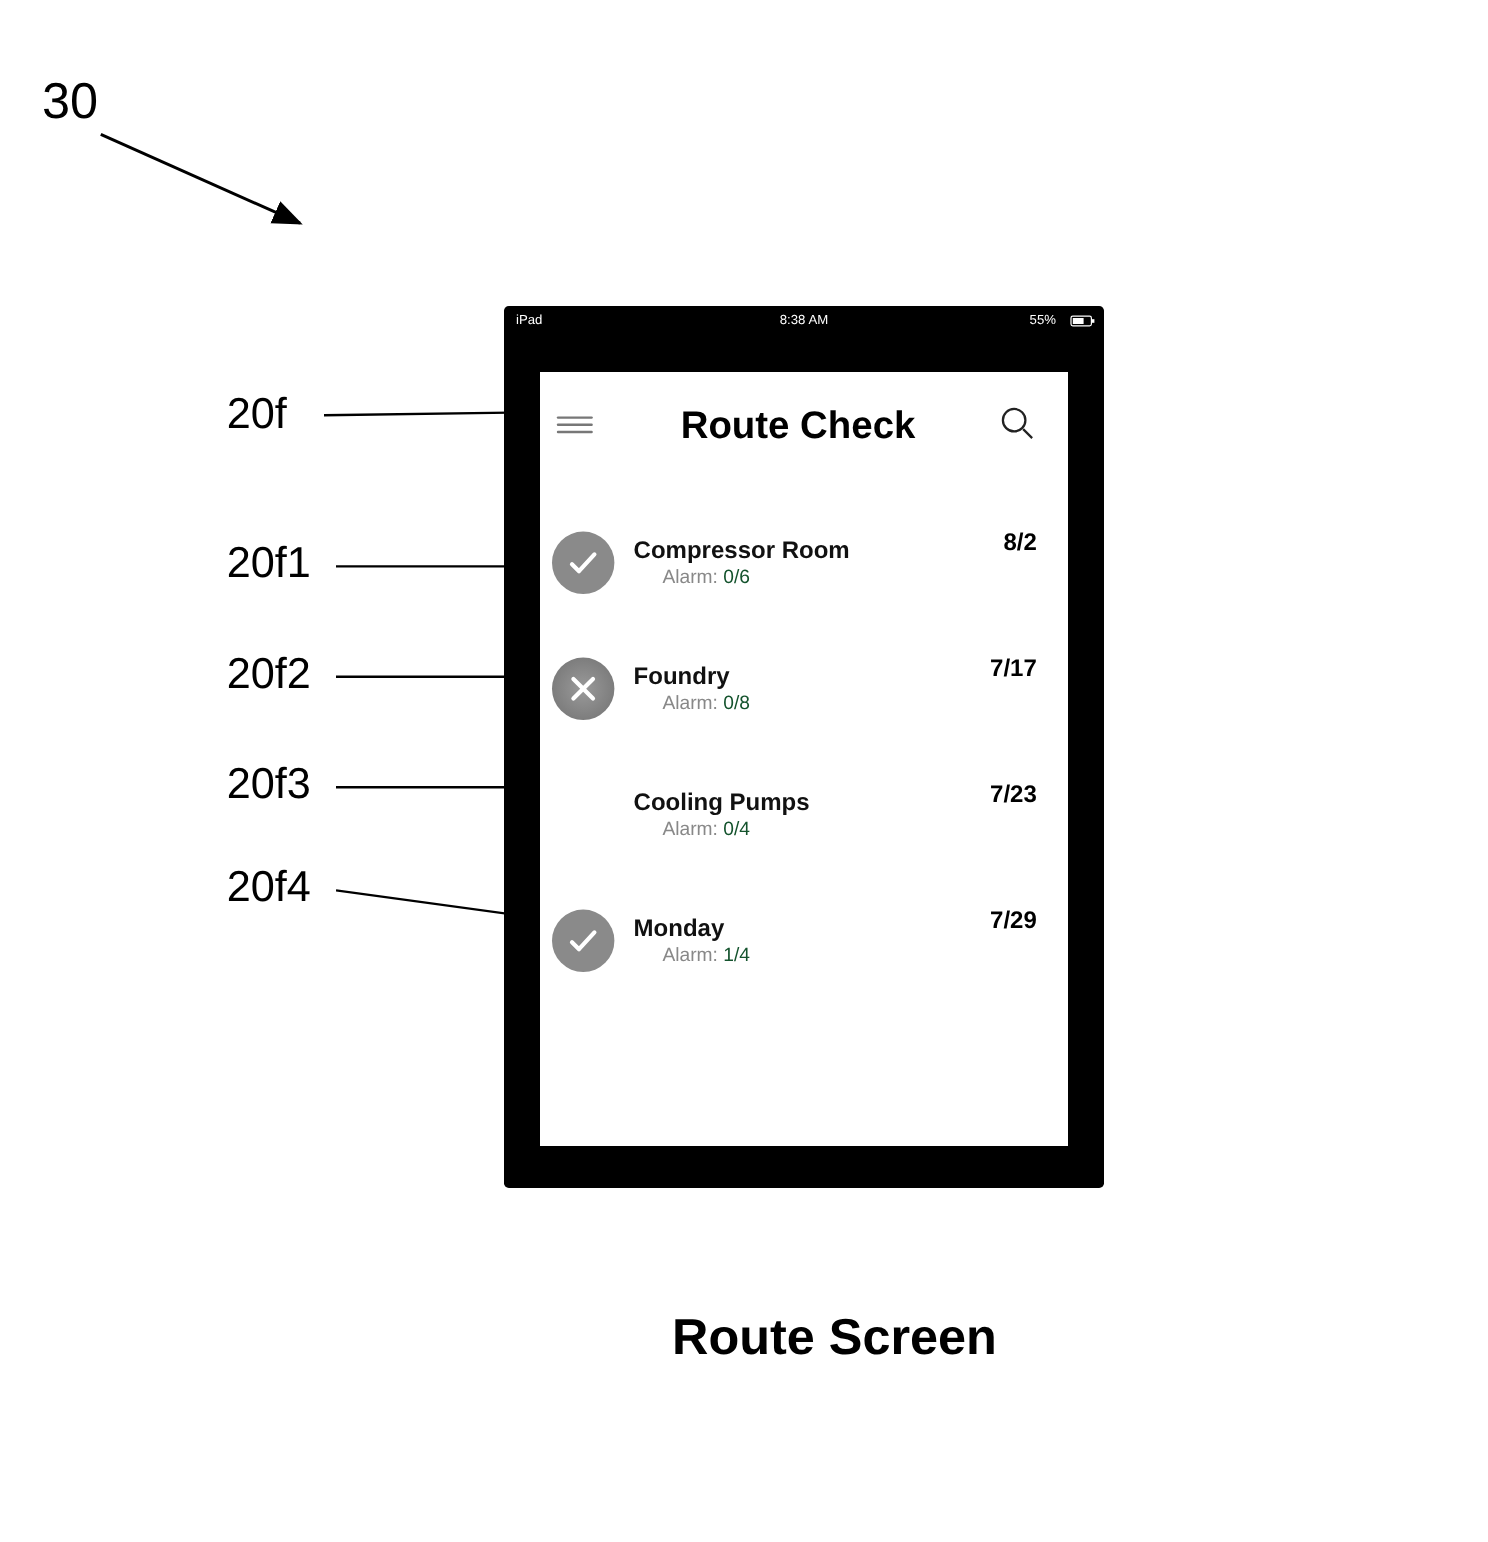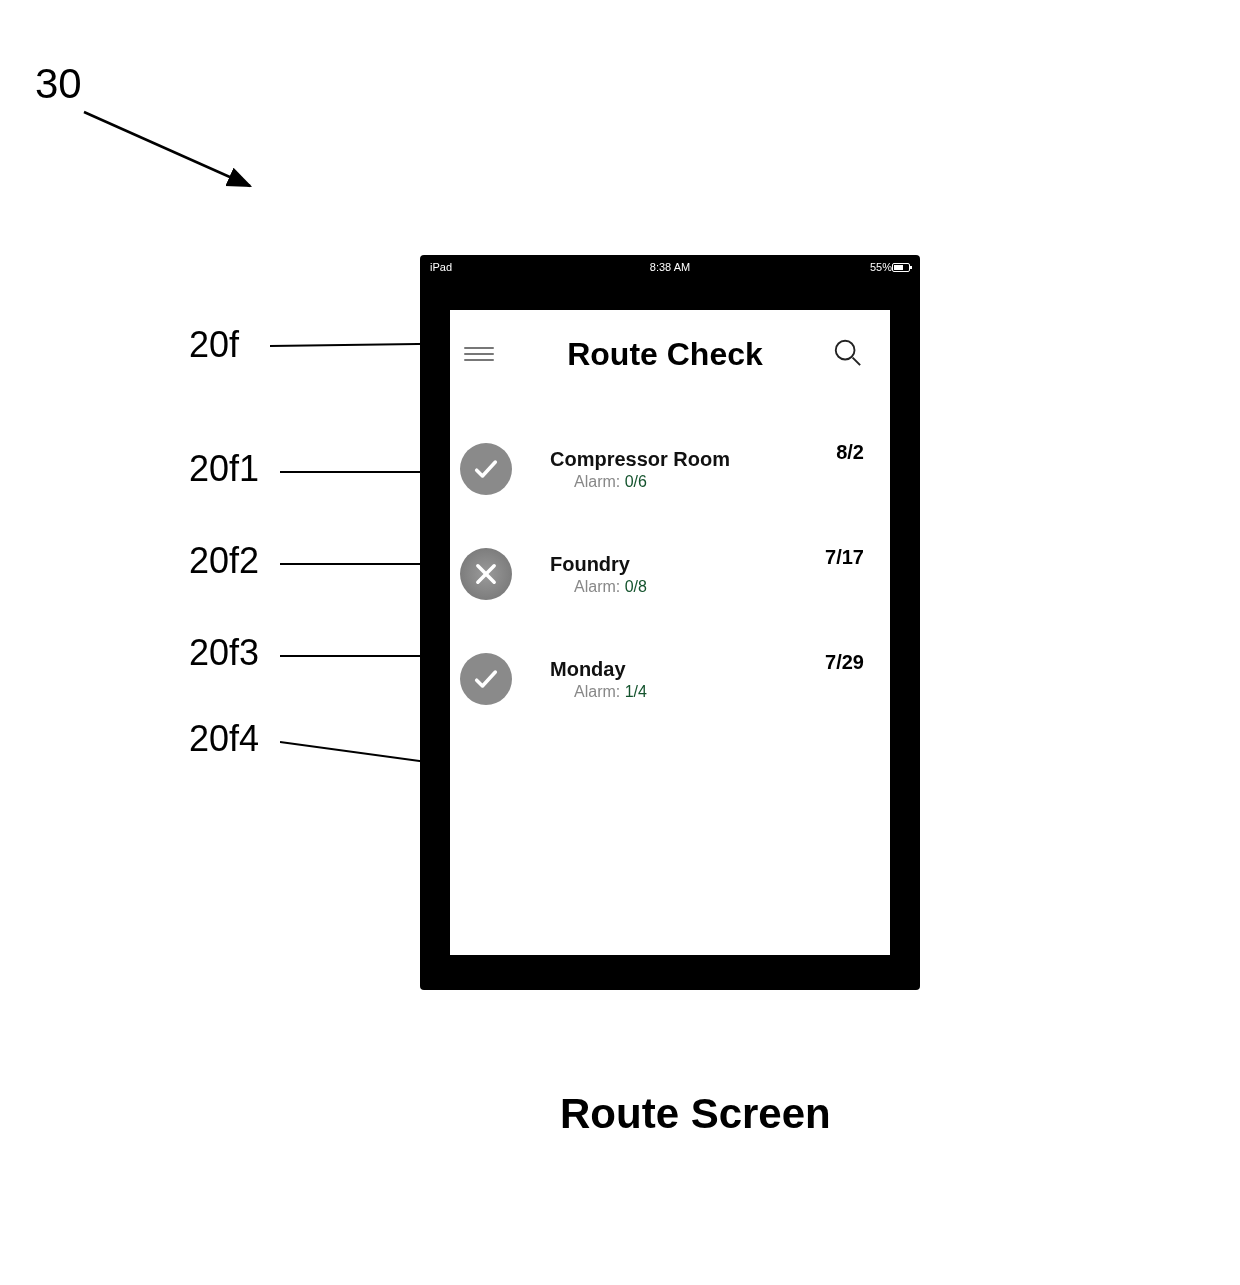--- a/index.html
+++ b/index.html
@@ -58,21 +58,21 @@
   }
   .statusbar .sb-center {
     position: absolute;
     left: 0;
     right: 0;
     text-align: center;
   }
   .statusbar .sb-right {
     display: flex;
     align-items: center;
-    gap: 0;
+    gap: 12px;
   }
   .battery {
     display: inline-block;
     width: 18px;
     height: 9px;
     border: 1px solid #fff;
     border-radius: 2px;
     position: relative;
     box-sizing: border-box;
   }
@@ -171,21 +171,21 @@
   .status-cross {
     background: radial-gradient(circle at 50% 50%, #9a9a9a 0%, #7d7d7d 70%);
   }
   .status-placeholder {
     width: 52px;
     height: 52px;
     flex-shrink: 0;
   }
   .route-main {
     flex: 1;
-    padding-left: 38px;
+    padding-left: 16px;
     display: flex;
     flex-direction: column;
   }
   .route-name {
     font-size: 20px;
     font-weight: 700;
     color: #111;
   }
   .route-alarm {
     font-size: 16px;
@@ -317,20 +317,31 @@
           <div class="route-main">
             <span class="route-name">Foundry</span>
             <span class="route-alarm">
               <span>Alarm:</span>
               <span class="alarm-val">0/8</span>
             </span>
           </div>
           <div class="route-date">7/17</div>
         </div>
 
+        <div class="route-item">
+          <div class="status-placeholder"></div>
+          <div class="route-main">
+            <span class="route-name">Cooling Pumps</span>
+            <span class="route-alarm">
+              <span>Alarm:</span>
+              <span class="alarm-val">0/4</span>
+            </span>
+          </div>
+          <div class="route-date">7/23</div>
+        </div>
 
         <div class="route-item">
           <div class="status-circle status-check">
             <svg viewBox="0 0 24 24">
                 <polyline points="4,13 9,18 20,6"></polyline>
               </svg>
           </div>
           <div class="route-main">
             <span class="route-name">Monday</span>
             <span class="route-alarm">

